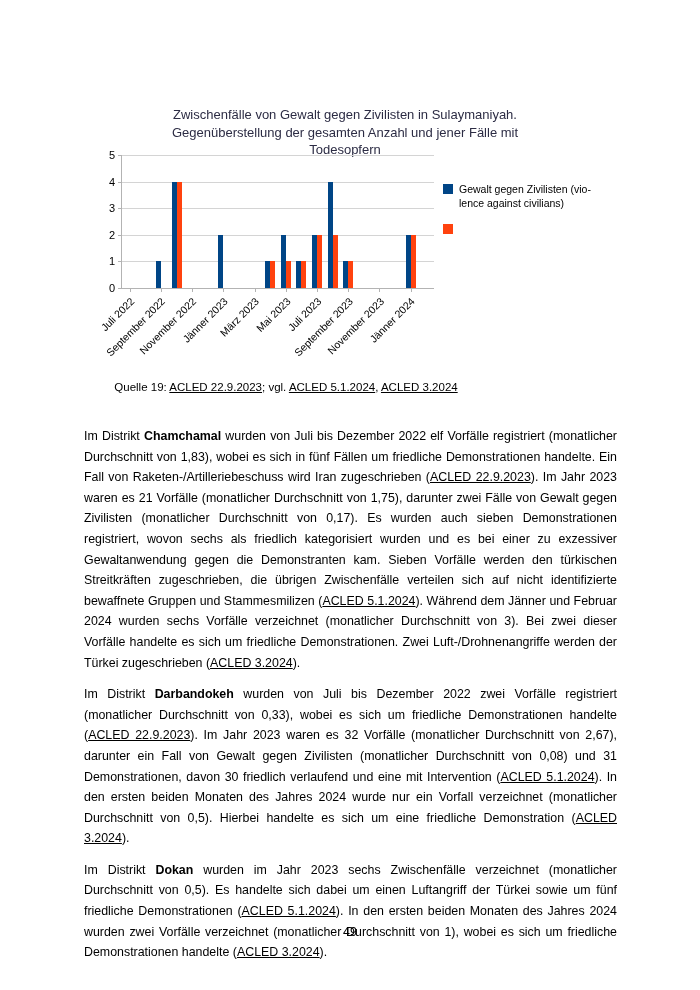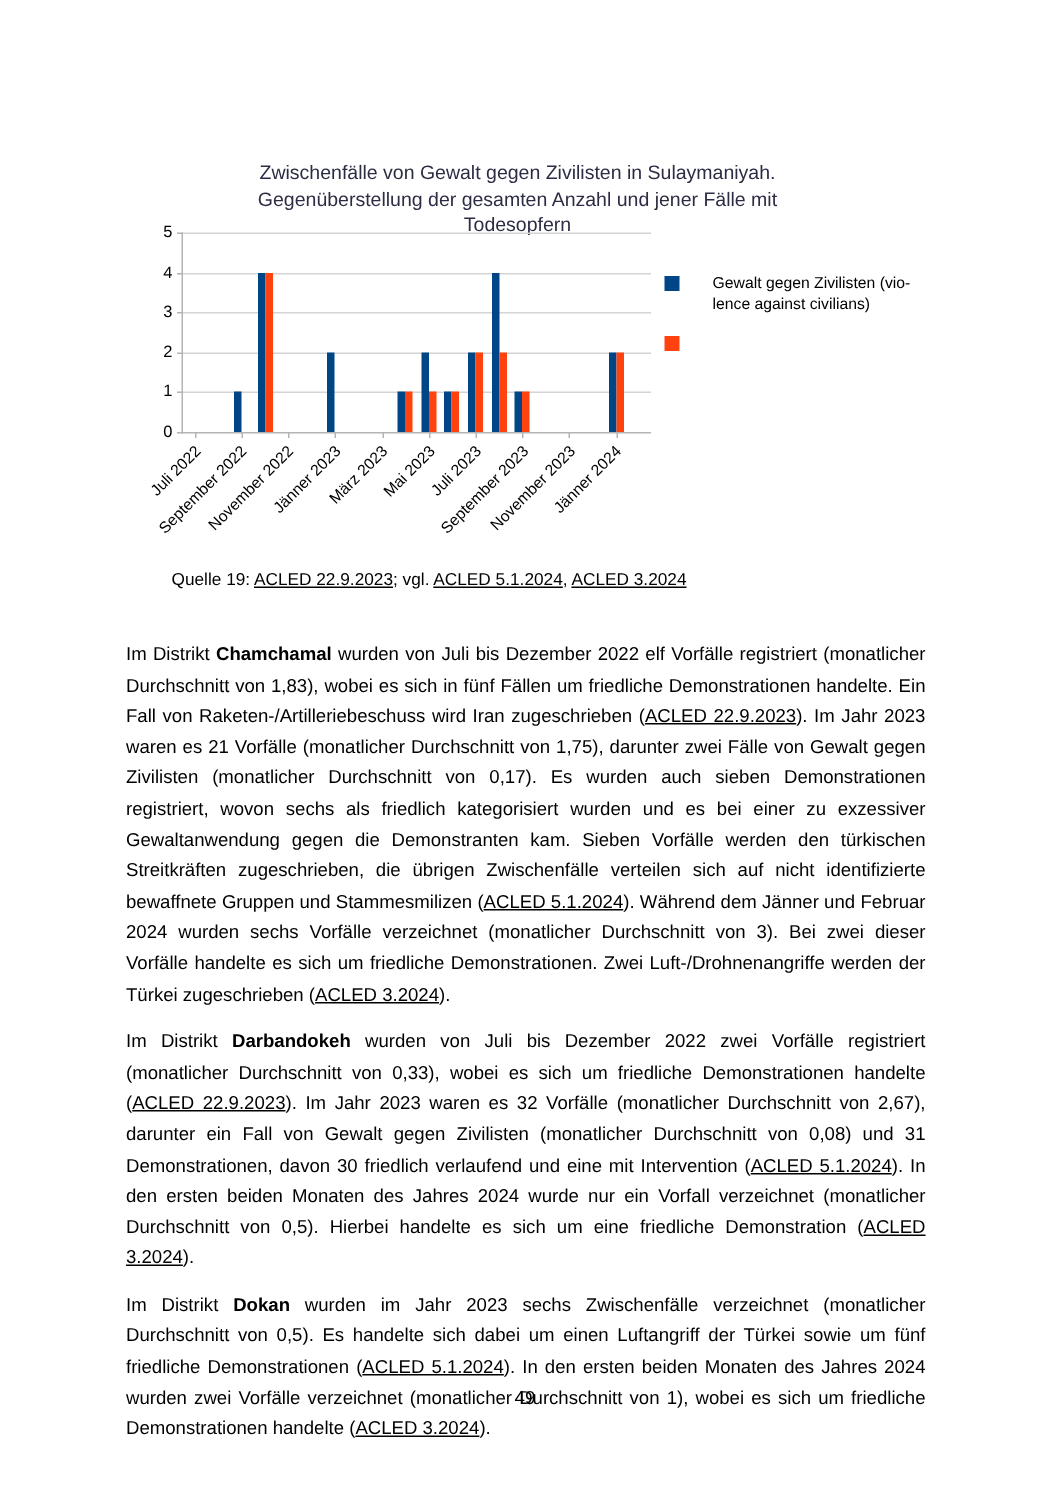--- a/index.html
+++ b/index.html
@@ -19,21 +19,21 @@
   .ylabel { position: absolute; left: -32px; width: 25px; text-align: right; font-size: 11px; color: #000; }
   .ytick { position: absolute; left: -4px; width: 4px; height: 1px; background: #b3b3b3; }
   .xtick { position: absolute; width: 1px; height: 4px; background: #b3b3b3; }
   .xlabel {
     position: absolute; font-size: 10.5px; color: #000; white-space: nowrap;
     transform-origin: 100% 0; transform: rotate(-45deg);
   }
   .bar { position: absolute; bottom: 0; width: 5px; }
 
   .legend { position: absolute; left: 443px; top: 183px; width: 195px; display: flex; flex-direction: column; gap: 13px; }
-  .legend-entry { display: flex; gap: 22px; align-items: flex-start; }
+  .legend-entry { display: flex; gap: 6px; align-items: flex-start; }
   .swatch { width: 10px; height: 10px; flex: 0 0 10px; margin-top: 1px; }
   .legend-label { font-size: 10.5px; line-height: 13.5px; color: #000; white-space: pre-line; }
 
   .caption { position: absolute; left: 0; top: 381px; width: 572px; text-align: center; font-size: 11.5px; color: #000; }
   .link { text-decoration: underline; }
 
   .body { position: absolute; left: 84px; top: 426px; width: 533px; }
   .para { font-size: 12.4px; line-height: 20.6px; text-align: justify; color: #000; margin: 0 0 11px 0; }
   .para .seg-bold { font-weight: bold; }
 

